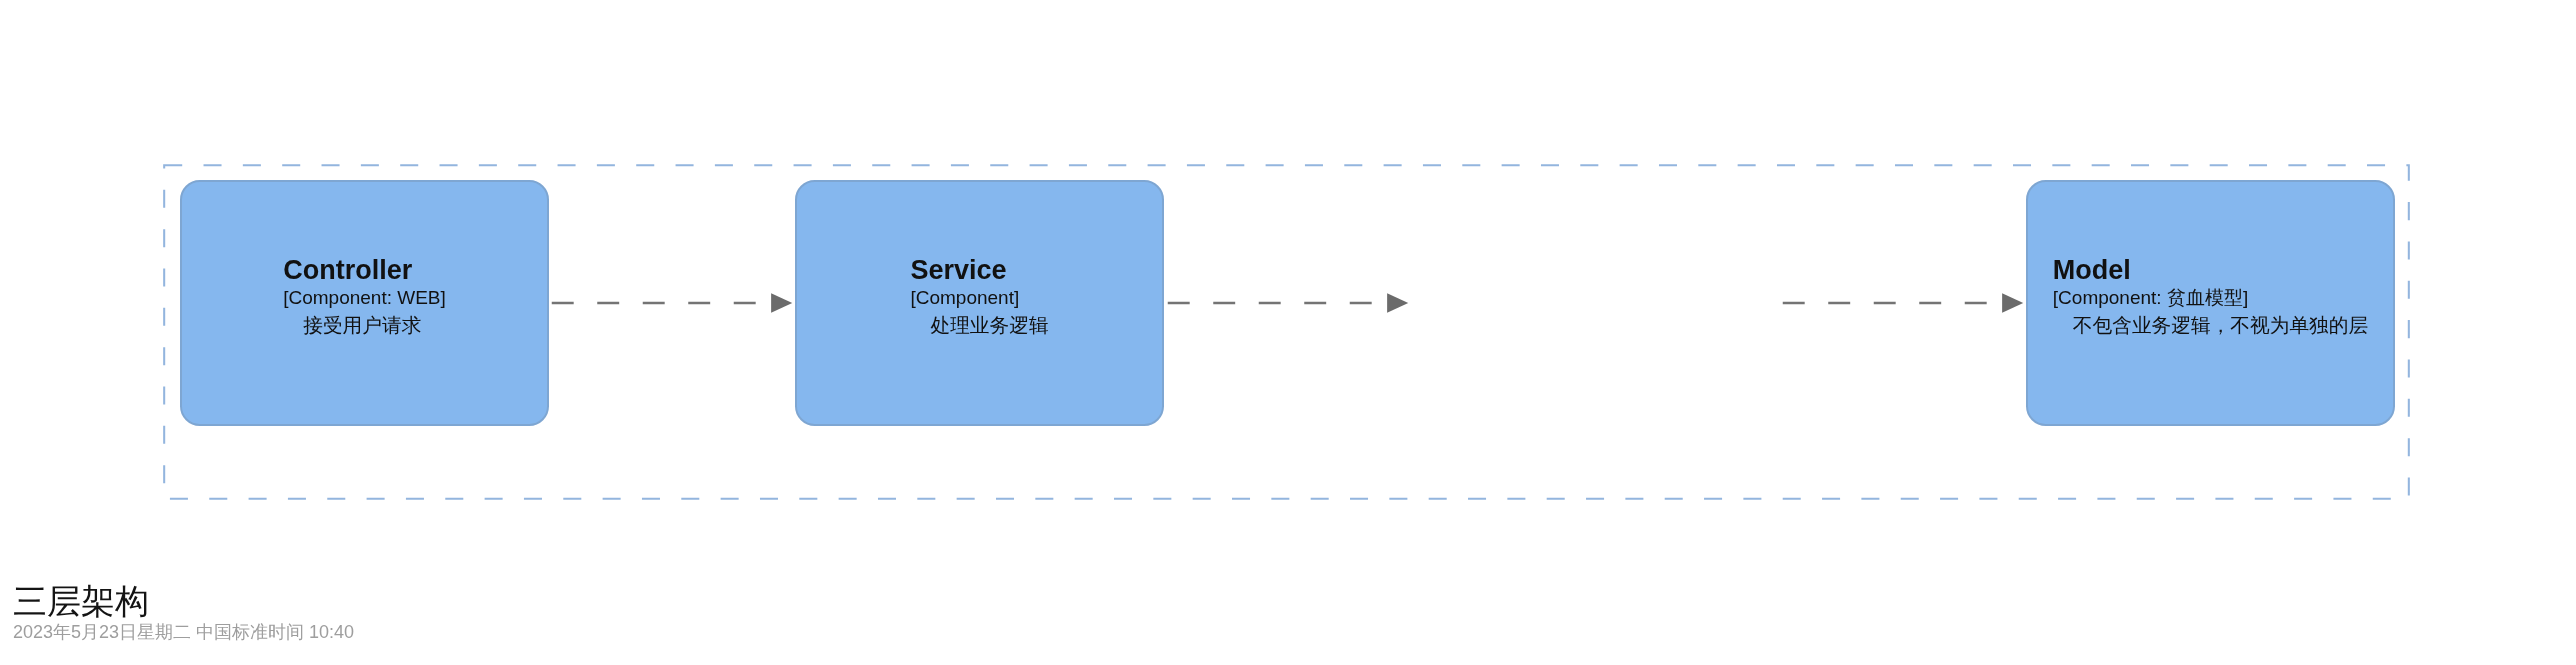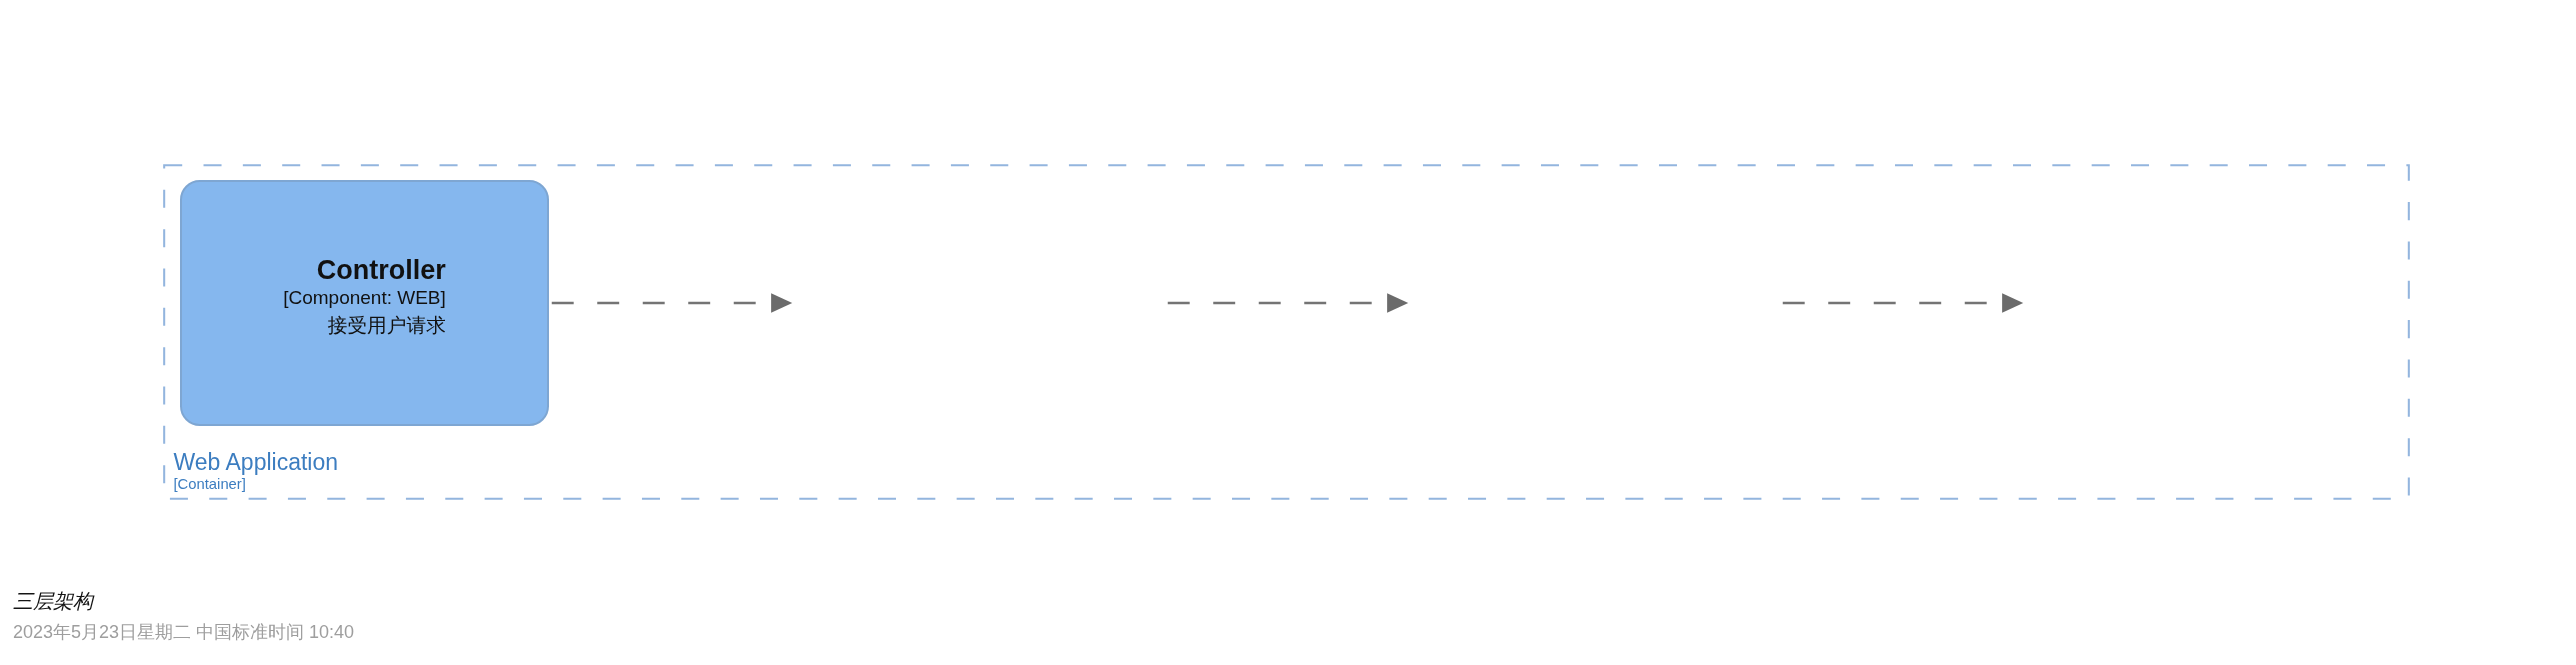--- a/index.html
+++ b/index.html
@@ -56,21 +56,21 @@
     width: 369px;
     height: 246px;
     box-sizing: border-box;
     background: #85b7ee;
     border: 2.1px solid #7ea6d2;
     border-radius: 19.7px;
     display: flex;
     flex-direction: column;
     align-items: center;
     justify-content: center;
-    text-align: right;
+    text-align: left;
     padding: 0 1px;
     transform: translateZ(0);
   }
   .component-inner {
     transform: translateY(-5.7px);
   }
   .component-name {
     font-size: 27px;
     line-height: 33px;
     font-weight: 700;
@@ -111,25 +111,24 @@
   .relationship-r1 { left: 1003px; }
   .relationship-r2 { left: 1618px; }
 
   
   .footer {
     position: absolute;
     left: 13px;
     top: 584px;
   }
   .diagram-title {
-    font-size: 20px;
+    font-size: 34px;
     line-height: 34px;
     font-weight: 500;
     color: #141414;
-    font-style: italic;
   }
   .diagram-timestamp {
     font-size: 18px;
     line-height: 24.6px;
     margin-top: 2px;
     color: #9e9e9e;
   }
 </style>
 </head>
 <body>
@@ -143,42 +142,52 @@
     </svg>
 
     <div class="component component-c0">
       <div class="component-inner">
         <div class="component-name">Controller</div>
         <div class="component-meta">[Component: WEB]</div>
         <div class="component-desc">接受用户请求</div>
       </div>
     </div>
 
+    <div class="component component-c1">
+      <div class="component-inner">
+        <div class="component-name">Service</div>
+        <div class="component-meta">[Component]</div>
+        <div class="component-desc">处理业务逻辑</div>
+      </div>
+    </div>
 
 
+    <div class="component component-c3">
+      <div class="component-inner">
+        <div class="component-name">Model</div>
+        <div class="component-meta">[Component: 贫血模型]</div>
+        <div class="component-desc">不包含业务逻辑，不视为单独的层</div>
+      </div>
+    </div>
 
     <svg class="relationship relationship-r0" viewBox="0 0 300 32" xmlns="http://www.w3.org/2000/svg">
       <line class="rel-line" x1="2" y1="16" x2="270" y2="16"></line>
       <polygon class="rel-head" points="272,4 272,28 298,16"></polygon>
     </svg>
 
     <svg class="relationship relationship-r1" viewBox="0 0 300 32" xmlns="http://www.w3.org/2000/svg">
       <line class="rel-line" x1="2" y1="16" x2="270" y2="16"></line>
       <polygon class="rel-head" points="272,4 272,28 298,16"></polygon>
     </svg>
 
     <svg class="relationship relationship-r2" viewBox="0 0 300 32" xmlns="http://www.w3.org/2000/svg">
       <line class="rel-line" x1="2" y1="16" x2="270" y2="16"></line>
       <polygon class="rel-head" points="272,4 272,28 298,16"></polygon>
     </svg>
 
-    <div class="container-label-block">
-      <div class="container-name">Web Application</div>
-      <div class="container-type">[Container]</div>
-    </div>
 
   </div>
 
   <div class="footer">
     <div class="diagram-title">三层架构</div>
     <div class="diagram-timestamp">2023年5月23日星期二 中国标准时间 10:40</div>
   </div>
 
 </div>
 

